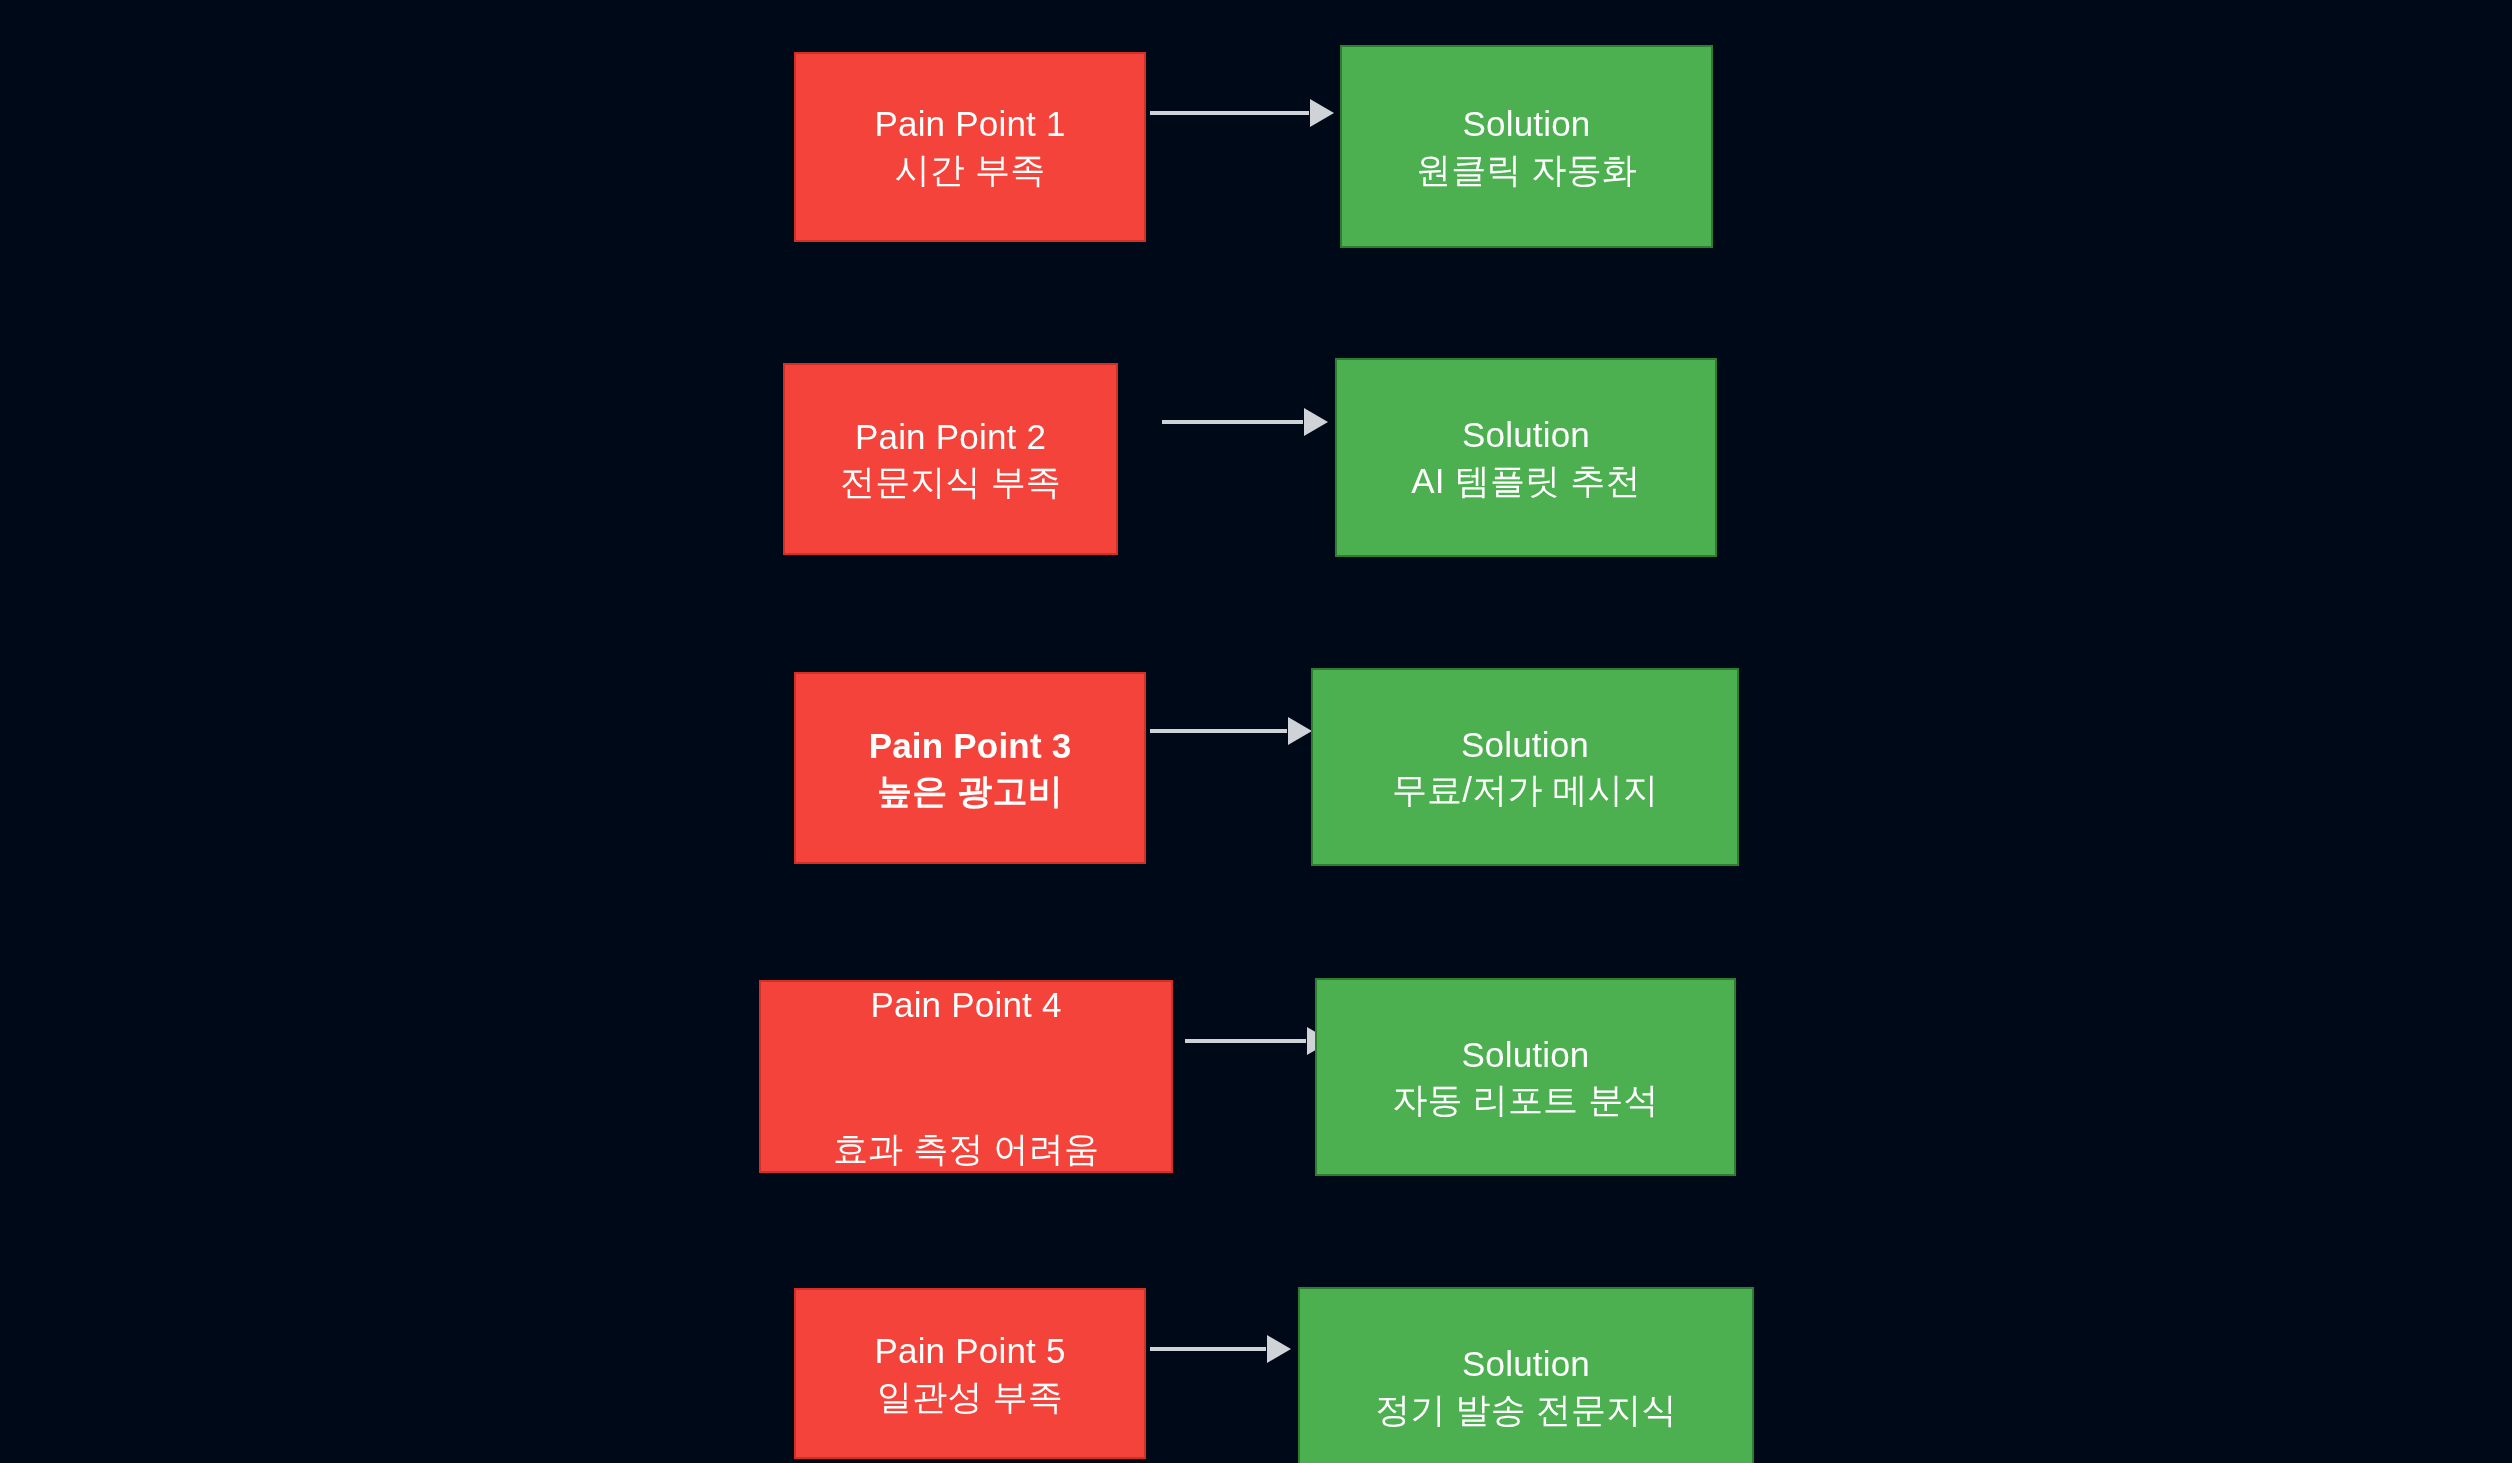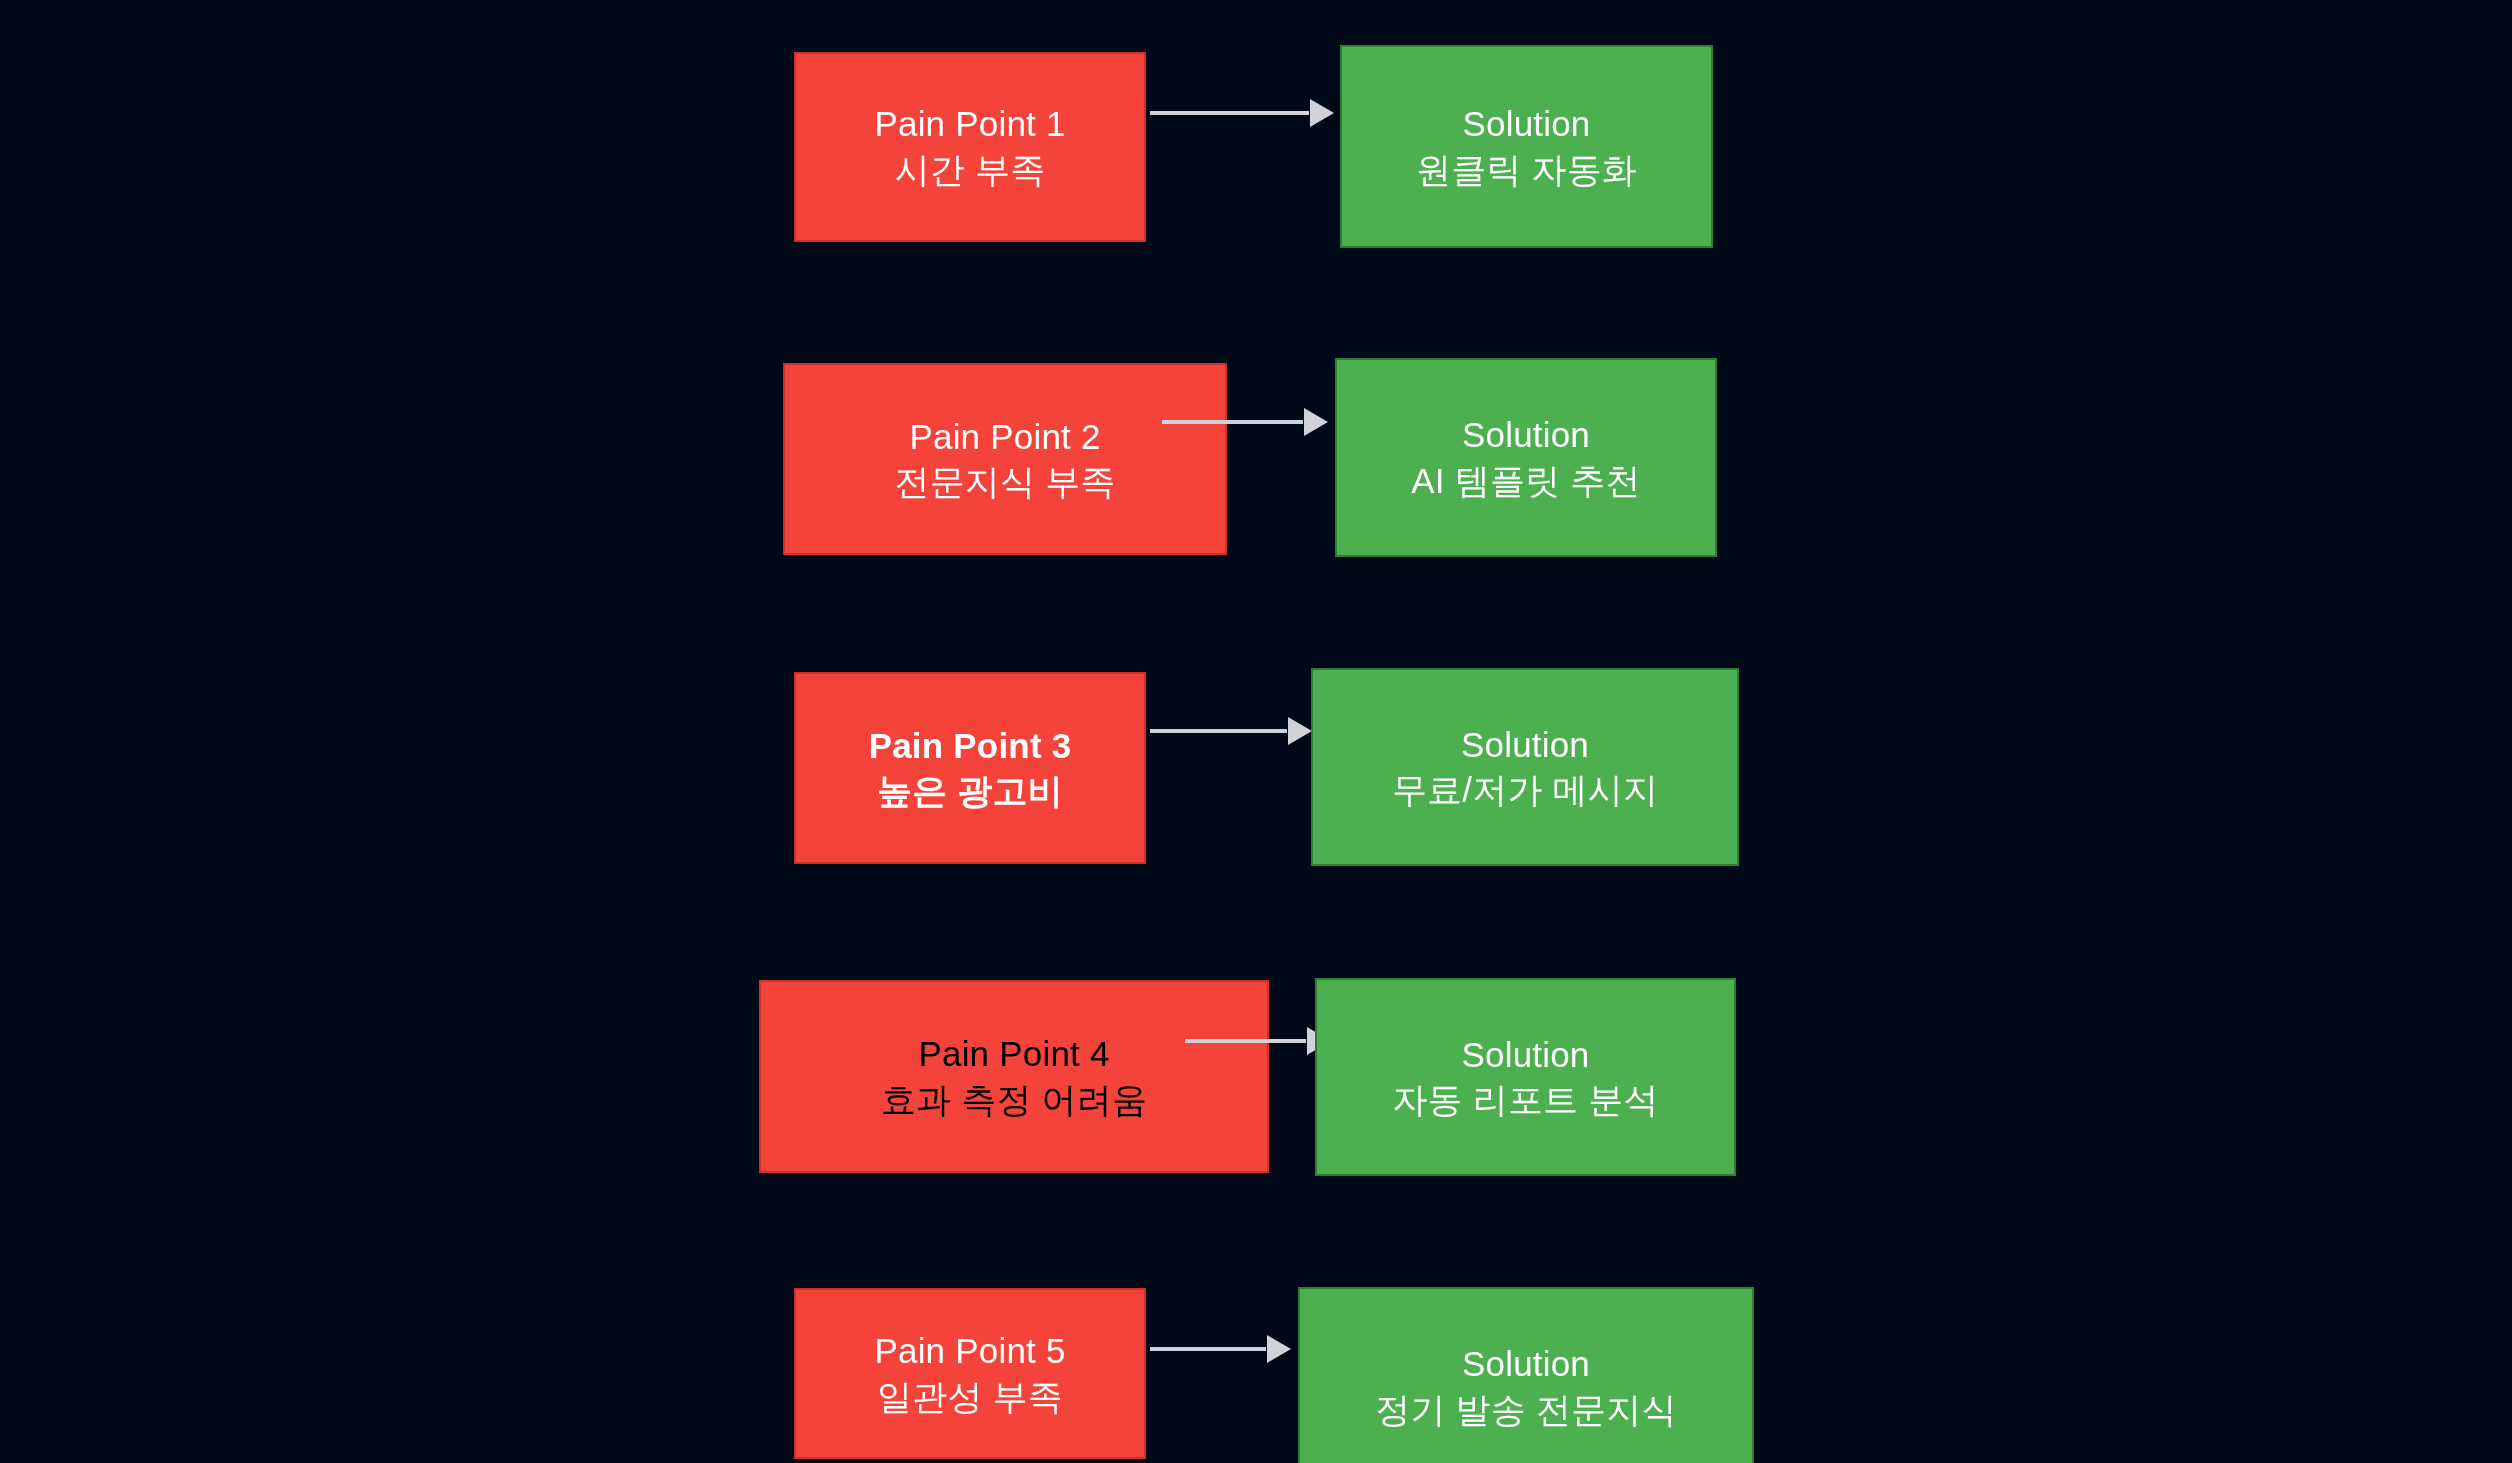--- a/index.html
+++ b/index.html
@@ -73,21 +73,21 @@
       <span class="line1">Pain Point 1</span>
       <span class="line2">시간 부족</span>
     </div>
     <div class="arrow" style="left: 1150px; top: 111px; width: 159px; background: rgb(207, 211, 216);">
       <span class="head" style="border-left-color: rgb(207, 211, 216);"></span>
     </div>
     <div class="node solution" style="left: 1340px; top: 9.2px; width: 373px; height: 203px; font-size: 35px; background: rgb(76, 175, 80); border-color: rgb(46, 125, 50); color: rgb(255, 255, 255);">
       <span class="line1">Solution</span>
       <span class="line2">원클릭 자동화</span>
     </div>
-    <div class="node pain" style="left: 783px; top: 327px; width: 444px; height: 192px; font-size: 35px; background: rgb(244, 67, 58); border-color: rgb(210, 48, 39); color: rgb(255, 255, 255);">
+    <div class="node pain" style="left: 783px; top: 327px; width: 335px; height: 192px; font-size: 35px; background: rgb(244, 67, 58); border-color: rgb(210, 48, 39); color: rgb(255, 255, 255);">
       <span class="line1">Pain Point 2</span>
       <span class="line2">전문지식 부족</span>
     </div>
     <div class="arrow" style="left: 1162px; top: 420px; width: 141px; background: rgb(207, 211, 216);">
       <span class="head" style="border-left-color: rgb(207, 211, 216);"></span>
     </div>
     <div class="node solution" style="left: 1335px; top: 322px; width: 382px; height: 199px; font-size: 35px; background: rgb(76, 175, 80); border-color: rgb(46, 125, 50); color: rgb(255, 255, 255);">
       <span class="line1">Solution</span>
       <span class="line2">AI 템플릿 추천</span>
     </div>
@@ -95,21 +95,21 @@
       <span class="line1">Pain Point 3</span>
       <span class="line2">높은 광고비</span>
     </div>
     <div class="arrow" style="left: 1150px; top: 729px; width: 137px; background: rgb(207, 211, 216);">
       <span class="head" style="border-left-color: rgb(207, 211, 216);"></span>
     </div>
     <div class="node solution" style="left: 1311px; top: 632px; width: 428px; height: 198px; font-size: 35px; background: rgb(76, 175, 80); border-color: rgb(46, 125, 50); color: rgb(255, 255, 255);">
       <span class="line1">Solution</span>
       <span class="line2">무료/저가 메시지</span>
     </div>
-    <div class="node pain" style="left: 759px; top: 944px; width: 510px; height: 193px; font-size: 35px; background: rgb(244, 67, 58); border-color: rgb(210, 48, 39); color: #000000;">
+    <div class="node pain" style="left: 759px; top: 944px; width: 414px; height: 193px; font-size: 35px; background: rgb(244, 67, 58); border-color: rgb(210, 48, 39); color: #ffffff; justify-content: space-between;">
       <span class="line1">Pain Point 4</span>
       <span class="line2">효과 측정 어려움</span>
     </div>
     <div class="arrow" style="left: 1185px; top: 1039px; width: 121px; background: rgb(207, 211, 216);">
       <span class="head" style="border-left-color: rgb(207, 211, 216);"></span>
     </div>
     <div class="node solution" style="left: 1315px; top: 942px; width: 421px; height: 198px; font-size: 35px; background: rgb(76, 175, 80); border-color: rgb(46, 125, 50); color: rgb(255, 255, 255);">
       <span class="line1">Solution</span>
       <span class="line2">자동 리포트 분석</span>
     </div>

